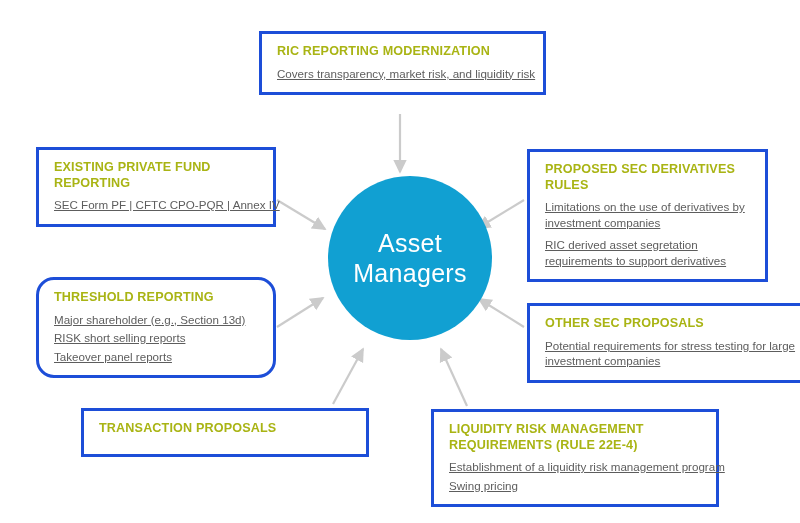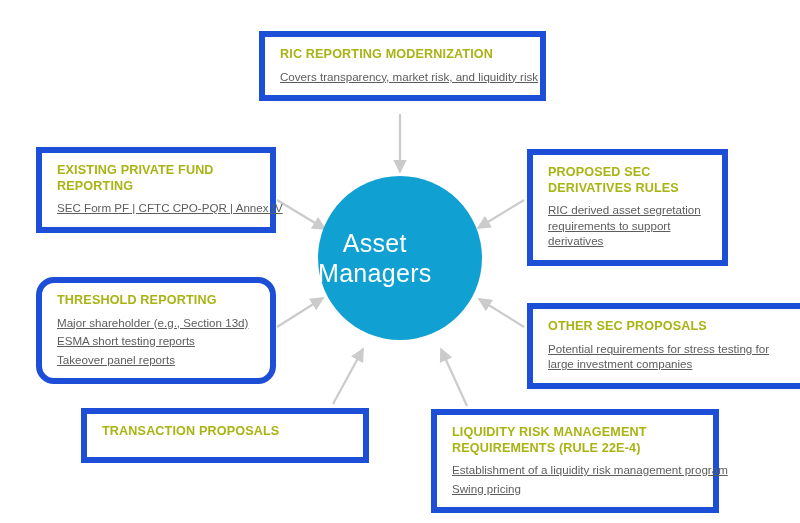--- a/index.html
+++ b/index.html
@@ -18,21 +18,21 @@
   #arrow-layer {
     position: absolute;
     left: 0;
     top: 0;
     width: 800px;
     height: 523px;
   }
   .node-box {
     position: absolute;
     box-sizing: border-box;
-    border: 6px solid #1d4ed8;
+    border: 3px solid #1d4ed8;
     background: #ffffff;
     padding: 10px 13px 11px 15px;
   }
   .node-title {
     color: #a9b414;
     font-weight: bold;
     font-size: 12.6px;
     line-height: 15.5px;
     letter-spacing: 0.15px;
     margin: 0 0 6px 0;
@@ -44,48 +44,48 @@
     margin: 0 0 3px 0;
     white-space: nowrap;
     text-decoration: underline;
   }
   .node-line.wrap { white-space: normal; }
   .node-line:last-child { margin-bottom: 0; }
   .node-line + .node-line.spaced { margin-top: 7px; }
 
   #hub {
     position: absolute;
-    left: 318px;
+    left: 328px;
     top: 176px;
     width: 164px;
     height: 164px;
     border-radius: 50%;
     background: #11a0d2;
     display: flex;
     align-items: center;
-    justify-content: flex-start;
+    justify-content: center;
   }
   #hub-label {
     color: #ffffff;
     font-size: 25px;
     line-height: 30px;
     text-align: center;
     font-weight: 300;
     letter-spacing: 0.3px;
     white-space: pre-line;
   }
 
   
   #box-ric           { left: 259px; top: 31px;  width: 287px; }
   #box-private-fund  { left: 36px;  top: 147px; width: 240px; }
   #box-threshold     { left: 36px;  top: 277px; width: 240px; border-radius: 18px; }
   #box-transaction   { left: 81px;  top: 408px; width: 288px; }
   #box-liquidity     { left: 431px; top: 409px; width: 288px; }
   #box-other-sec     { left: 527px; top: 303px; width: 288px; }
-  #box-derivatives   { left: 527px; top: 149px; width: 201px; }
+  #box-derivatives   { left: 527px; top: 149px; width: 241px; }
 </style>
 </head>
 <body>
 
 <div id="canvas">
 
   <svg id="arrow-layer" viewBox="0 0 800 523" xmlns="http://www.w3.org/2000/svg">
     <defs>
       <marker id="ah" markerWidth="7" markerHeight="7" refX="5.6" refY="3.5" orient="auto" markerUnits="strokeWidth">
         <path d="M0,0.4 L6.4,3.5 L0,6.6 Z" fill="#cbcbcb"></path>
@@ -113,37 +113,38 @@
   </div>
 
   <div class="node-box" id="box-private-fund">
     <div class="node-title">EXISTING PRIVATE FUND REPORTING</div>
     <div class="node-line">SEC Form PF  |  CFTC CPO-PQR  |  Annex IV</div>
   </div>
 
   <div class="node-box" id="box-threshold">
     <div class="node-title">THRESHOLD REPORTING</div>
     <div class="node-line">Major shareholder (e.g., Section 13d)</div>
-    <div class="node-line">ESMA short testing reports</div>
+    <div class="node-line">RISK short selling reports</div>
     <div class="node-line">Takeover panel reports</div>
   </div>
 
   <div class="node-box" id="box-transaction">
     <div class="node-title">TRANSACTION PROPOSALS</div>
   </div>
 
   <div class="node-box" id="box-liquidity">
     <div class="node-title">LIQUIDITY RISK MANAGEMENT REQUIREMENTS (RULE 22E-4)</div>
     <div class="node-line">Establishment of a liquidity risk management program</div>
     <div class="node-line">Swing pricing</div>
   </div>
 
   <div class="node-box" id="box-other-sec">
     <div class="node-title">OTHER SEC PROPOSALS</div>
     <div class="node-line wrap">Potential requirements for stress testing for large investment companies</div>
   </div>
 
   <div class="node-box" id="box-derivatives">
     <div class="node-title">PROPOSED SEC DERIVATIVES RULES</div>
+    <div class="node-line wrap">Limitations on the use of derivatives by investment companies</div>
     <div class="node-line wrap spaced">RIC derived asset segretation requirements to support derivatives</div>
   </div>
 
 </div>
 
 </body></html>

